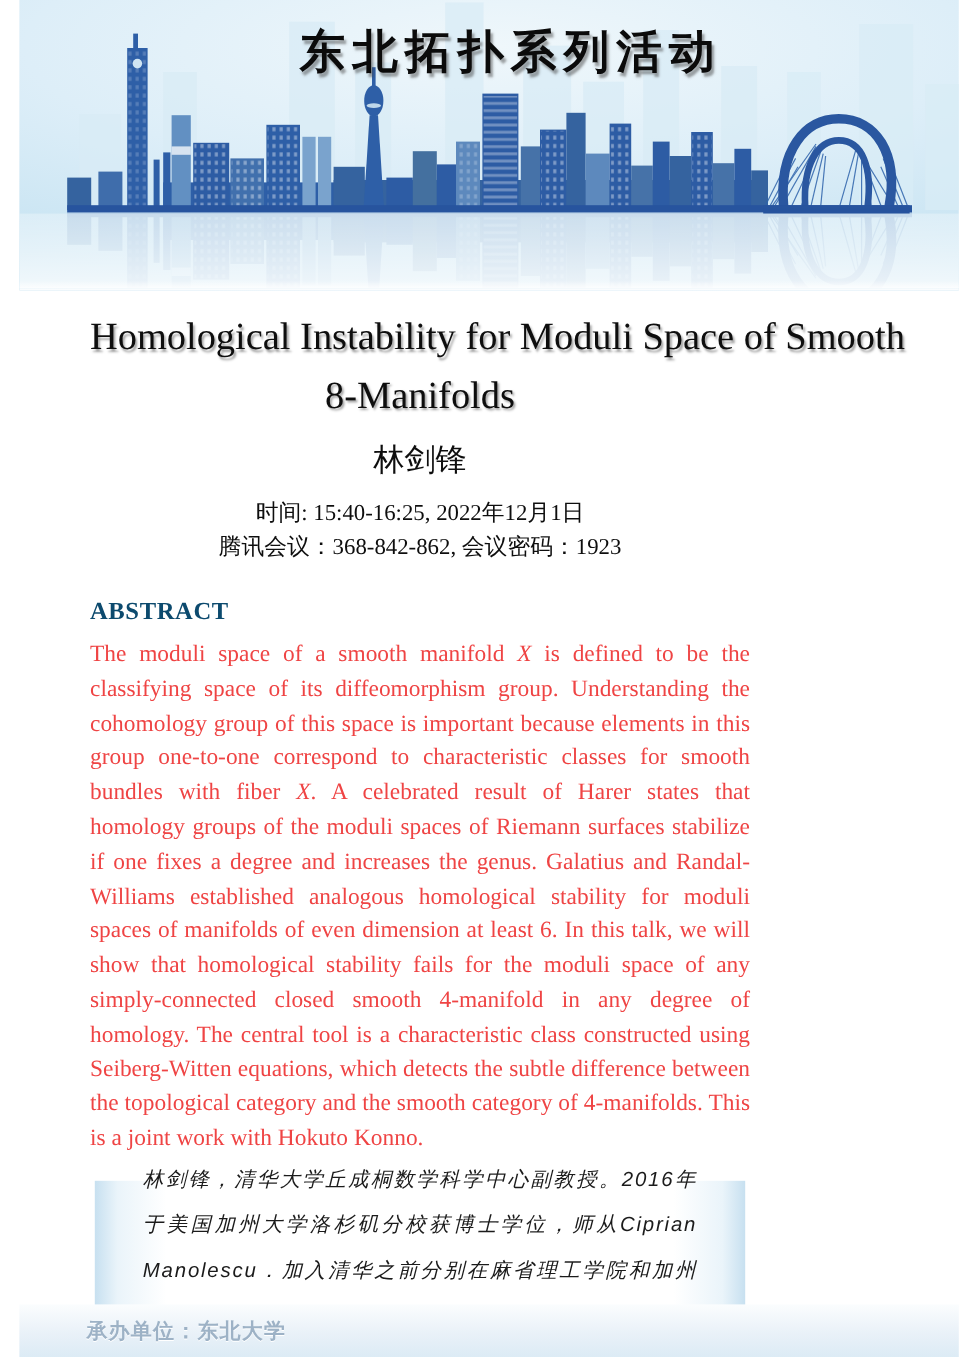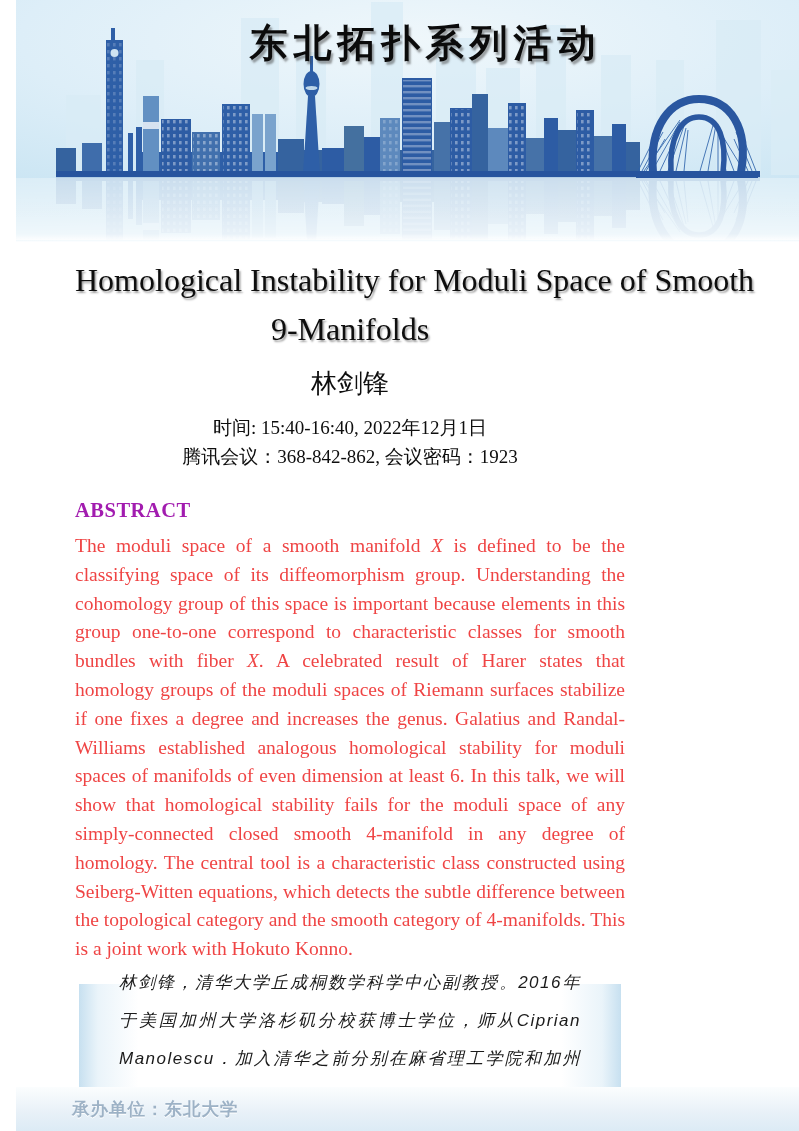--- a/index.html
+++ b/index.html
@@ -20,21 +20,21 @@
           font-family:"Liberation Serif",serif;}
 
   
   .content{position:absolute;top:242px;left:0;width:668px;padding:0 59px;box-sizing:border-box;}
   .talk-title{margin-top:14px;text-align:center;font-size:32px;line-height:49px;
           color:#0e0e0e;text-shadow:1.5px 2px 2px rgba(0,0,0,.38);white-space:nowrap;}
   .speaker{margin-top:13px;text-align:center;font-size:26px;line-height:34px;color:#0e0e0e;}
   .meta{text-align:center;font-size:19px;line-height:29px;color:#0e0e0e;}
   .meta.first{margin-top:12px;}
   .abstract-heading{margin:26px 0 0;font-size:20.5px;line-height:26px;font-weight:700;
-          letter-spacing:.5px;color:#a21caf;}
+          letter-spacing:.5px;color:#0c4a6e;}
   .abstract-text{margin:9px 0 0;font-size:19.5px;line-height:28.8px;text-align:justify;
           color:#ef4444;}
   .abstract-text .it{font-style:italic;}
 
   
   .bio-box{margin:20px 4px 0;height:150px;display:flex;align-items:center;box-sizing:border-box;
           background:linear-gradient(to right,
             #c7e0f0 0%, #eaf4fa 3.5%, #ffffff 11%, #ffffff 89%, #eaf4fa 96.5%, #c7e0f0 100%);}
   .bio-text{margin:0;padding:0 40px;font-family:"Liberation Sans",sans-serif;
           font-size:17px;line-height:38px;letter-spacing:1.5px;color:#1b1b1b;text-align:justify;font-style:italic;}
@@ -164,26 +164,26 @@
       <use href="#fgsky" xlink:href="#fgsky" transform="translate(0,352) scale(1,-1)" opacity="0.18"></use>
       <rect x="0" y="178" width="799" height="62" fill="url(#fadeW)"></rect>
     </svg>
 
     <h1 class="banner-title">东北拓扑系列活动</h1>
   </header>
 
   <main class="content">
     <div class="talk-title">
       <div>Homological Instability for Moduli Space of Smooth</div>
-      <div>9-Manifolds</div>
+      <div>8-Manifolds</div>
     </div>
 
     <div class="speaker">林剑锋</div>
 
-    <div class="meta first">时间: 15:40-16:40, 2022年12月1日</div>
+    <div class="meta first">时间: 15:40-16:25, 2022年12月1日</div>
     <div class="meta">腾讯会议：368-842-862, 会议密码：1923</div>
 
     <h2 class="abstract-heading">ABSTRACT</h2>
     <p class="abstract-text"><span>The moduli space of a smooth manifold </span><span class="it">X</span><span> is defined to be the classifying space of its diffeomorphism group. Understanding the cohomology group of this space is important because elements in this group one-to-one correspond to characteristic classes for smooth bundles with fiber </span><span class="it">X</span><span>. A celebrated result of Harer states that homology groups of the moduli spaces of Riemann surfaces stabilize if one fixes a degree and increases the genus. Galatius and Randal-Williams established analogous homological stability for moduli spaces of manifolds of even dimension at least 6. In this talk, we will show that homological stability fails for the moduli space of any simply-connected closed smooth 4-manifold in any degree of homology. The central tool is a characteristic class constructed using Seiberg-Witten equations, which detects the subtle difference between the topological category and the smooth category of 4-manifolds. This is a joint work with Hokuto Konno.</span></p>
 
     <section class="bio-box">
       <p class="bio-text">林剑锋，清华大学丘成桐数学科学中心副教授。2016年于美国加州大学洛杉矶分校获博士学位，师从Ciprian Manolescu．加入清华之前分别在麻省理工学院和加州大学圣地亚哥分校任CLE Moore Lecturer和助理教授。主要研究规范场理论在三维与四维拓扑的应用。</p>
     </section>
   </main>
 

